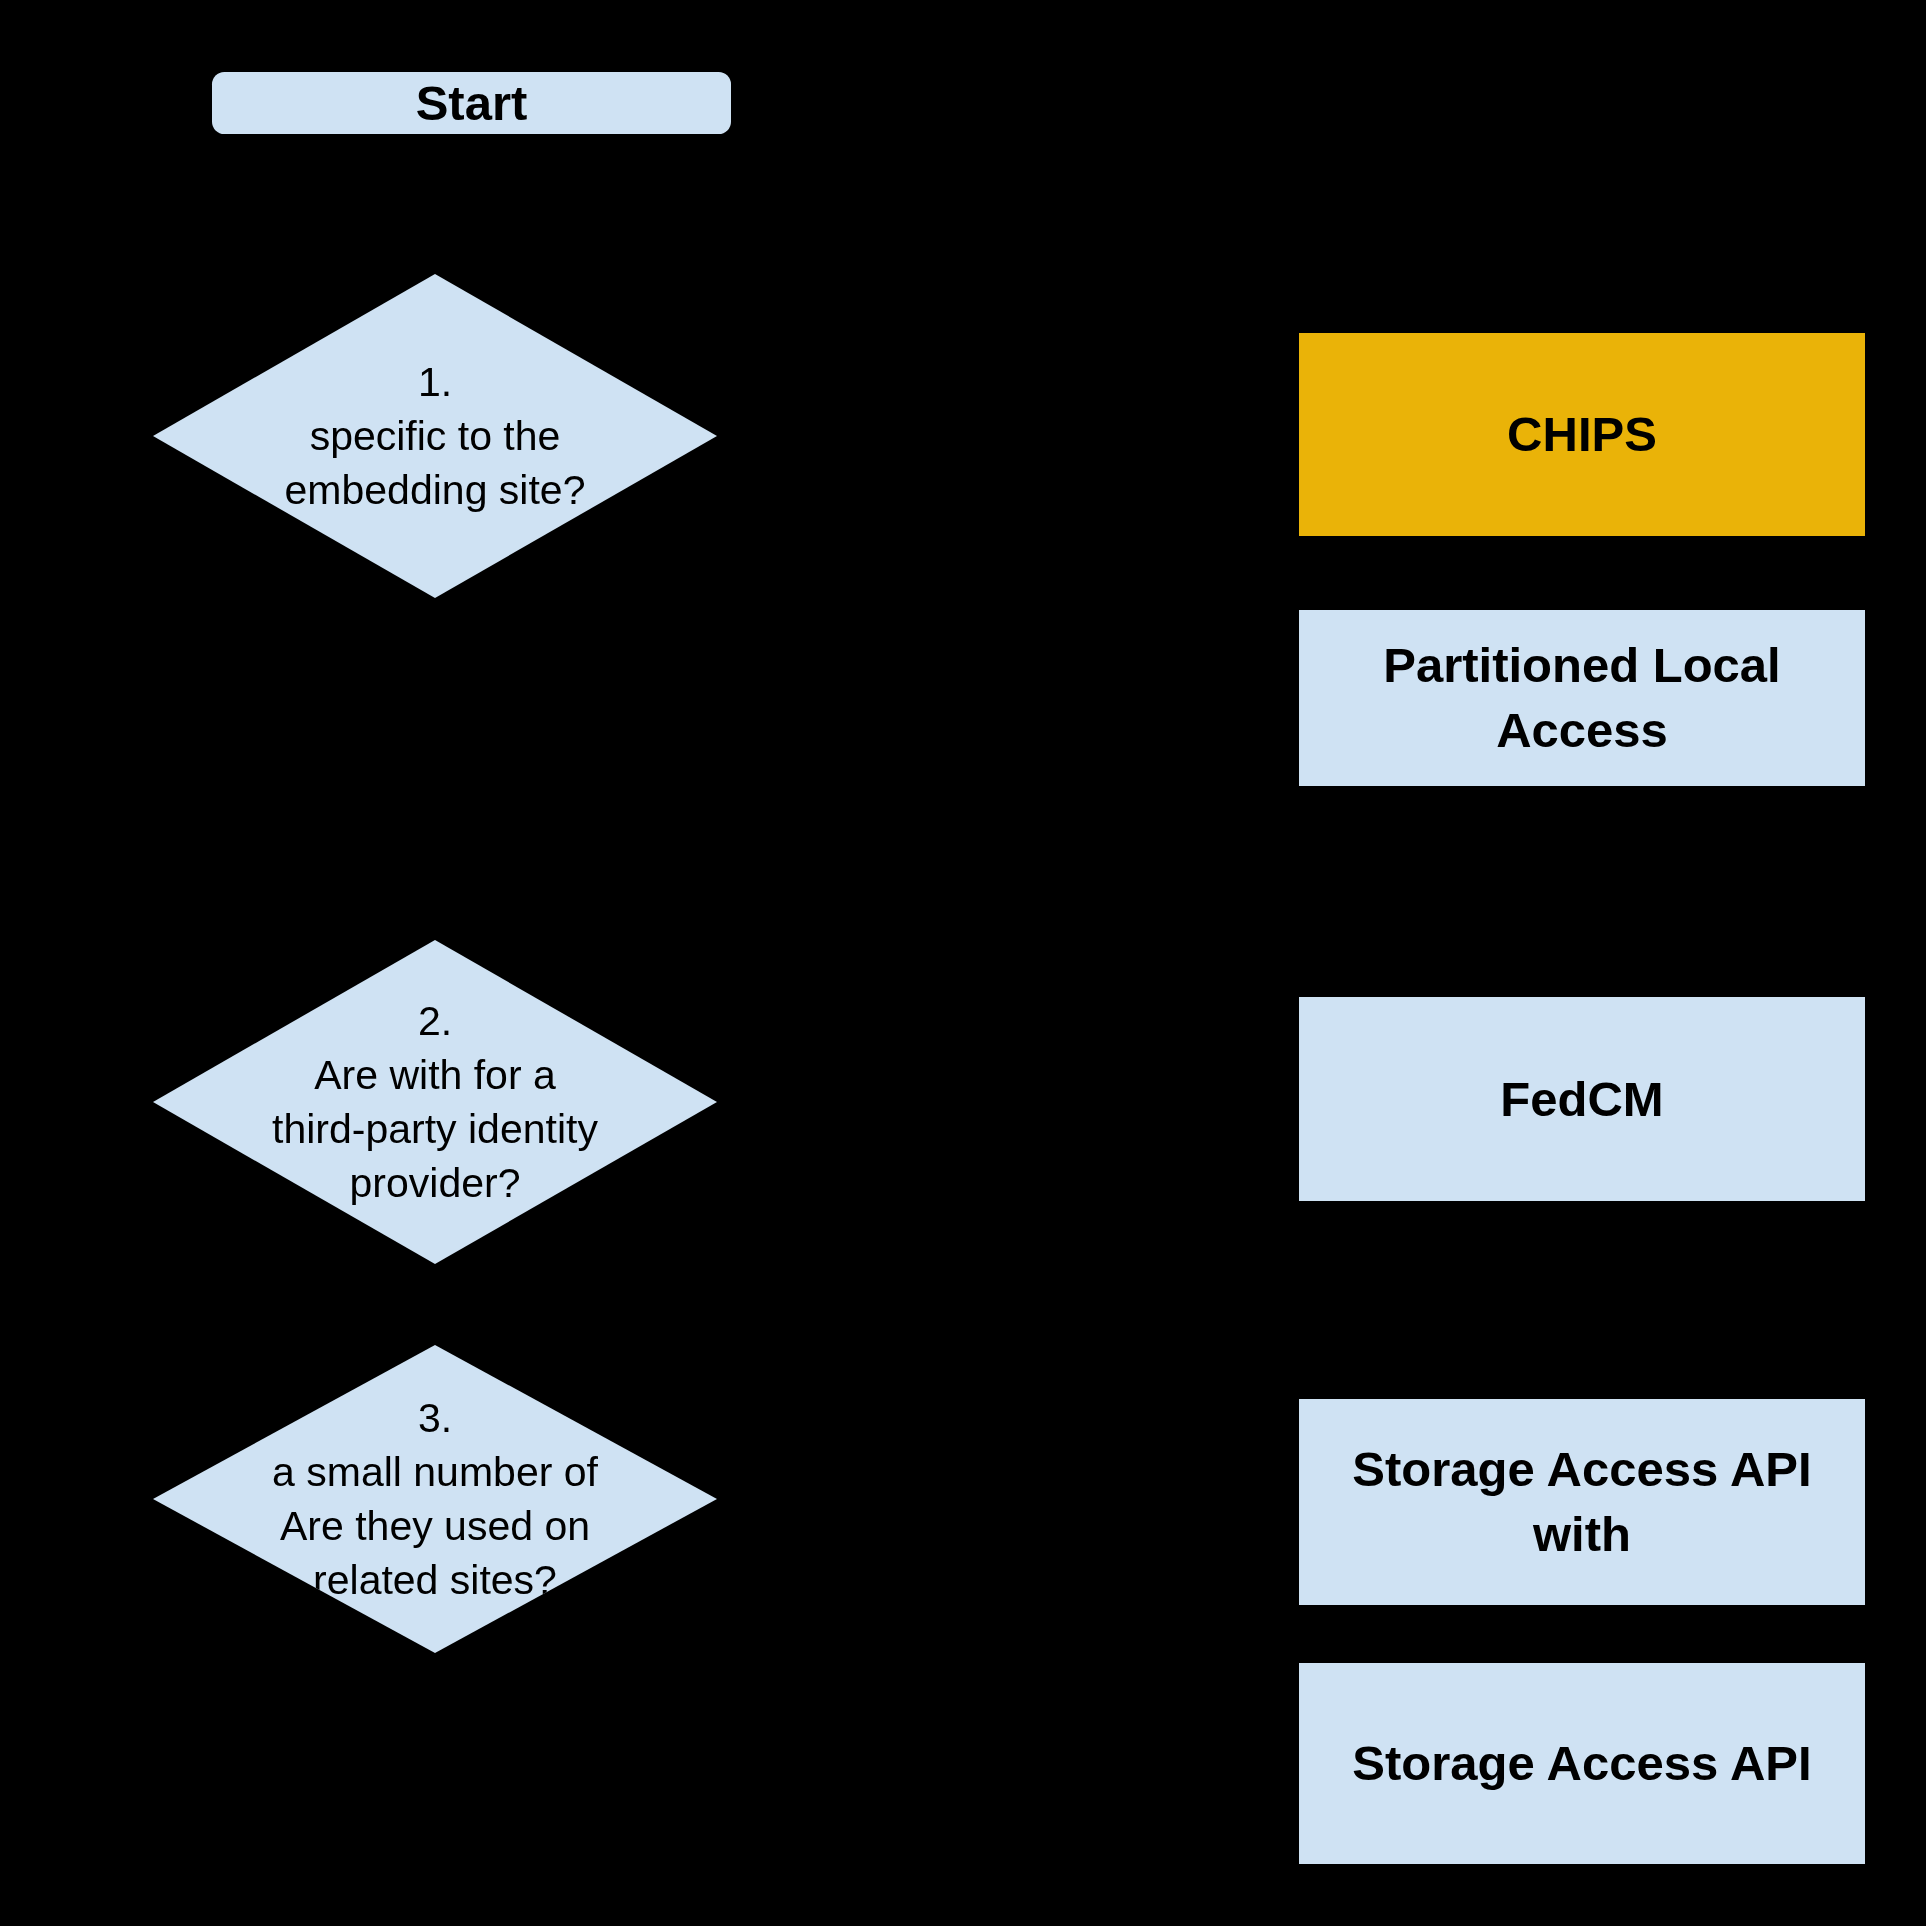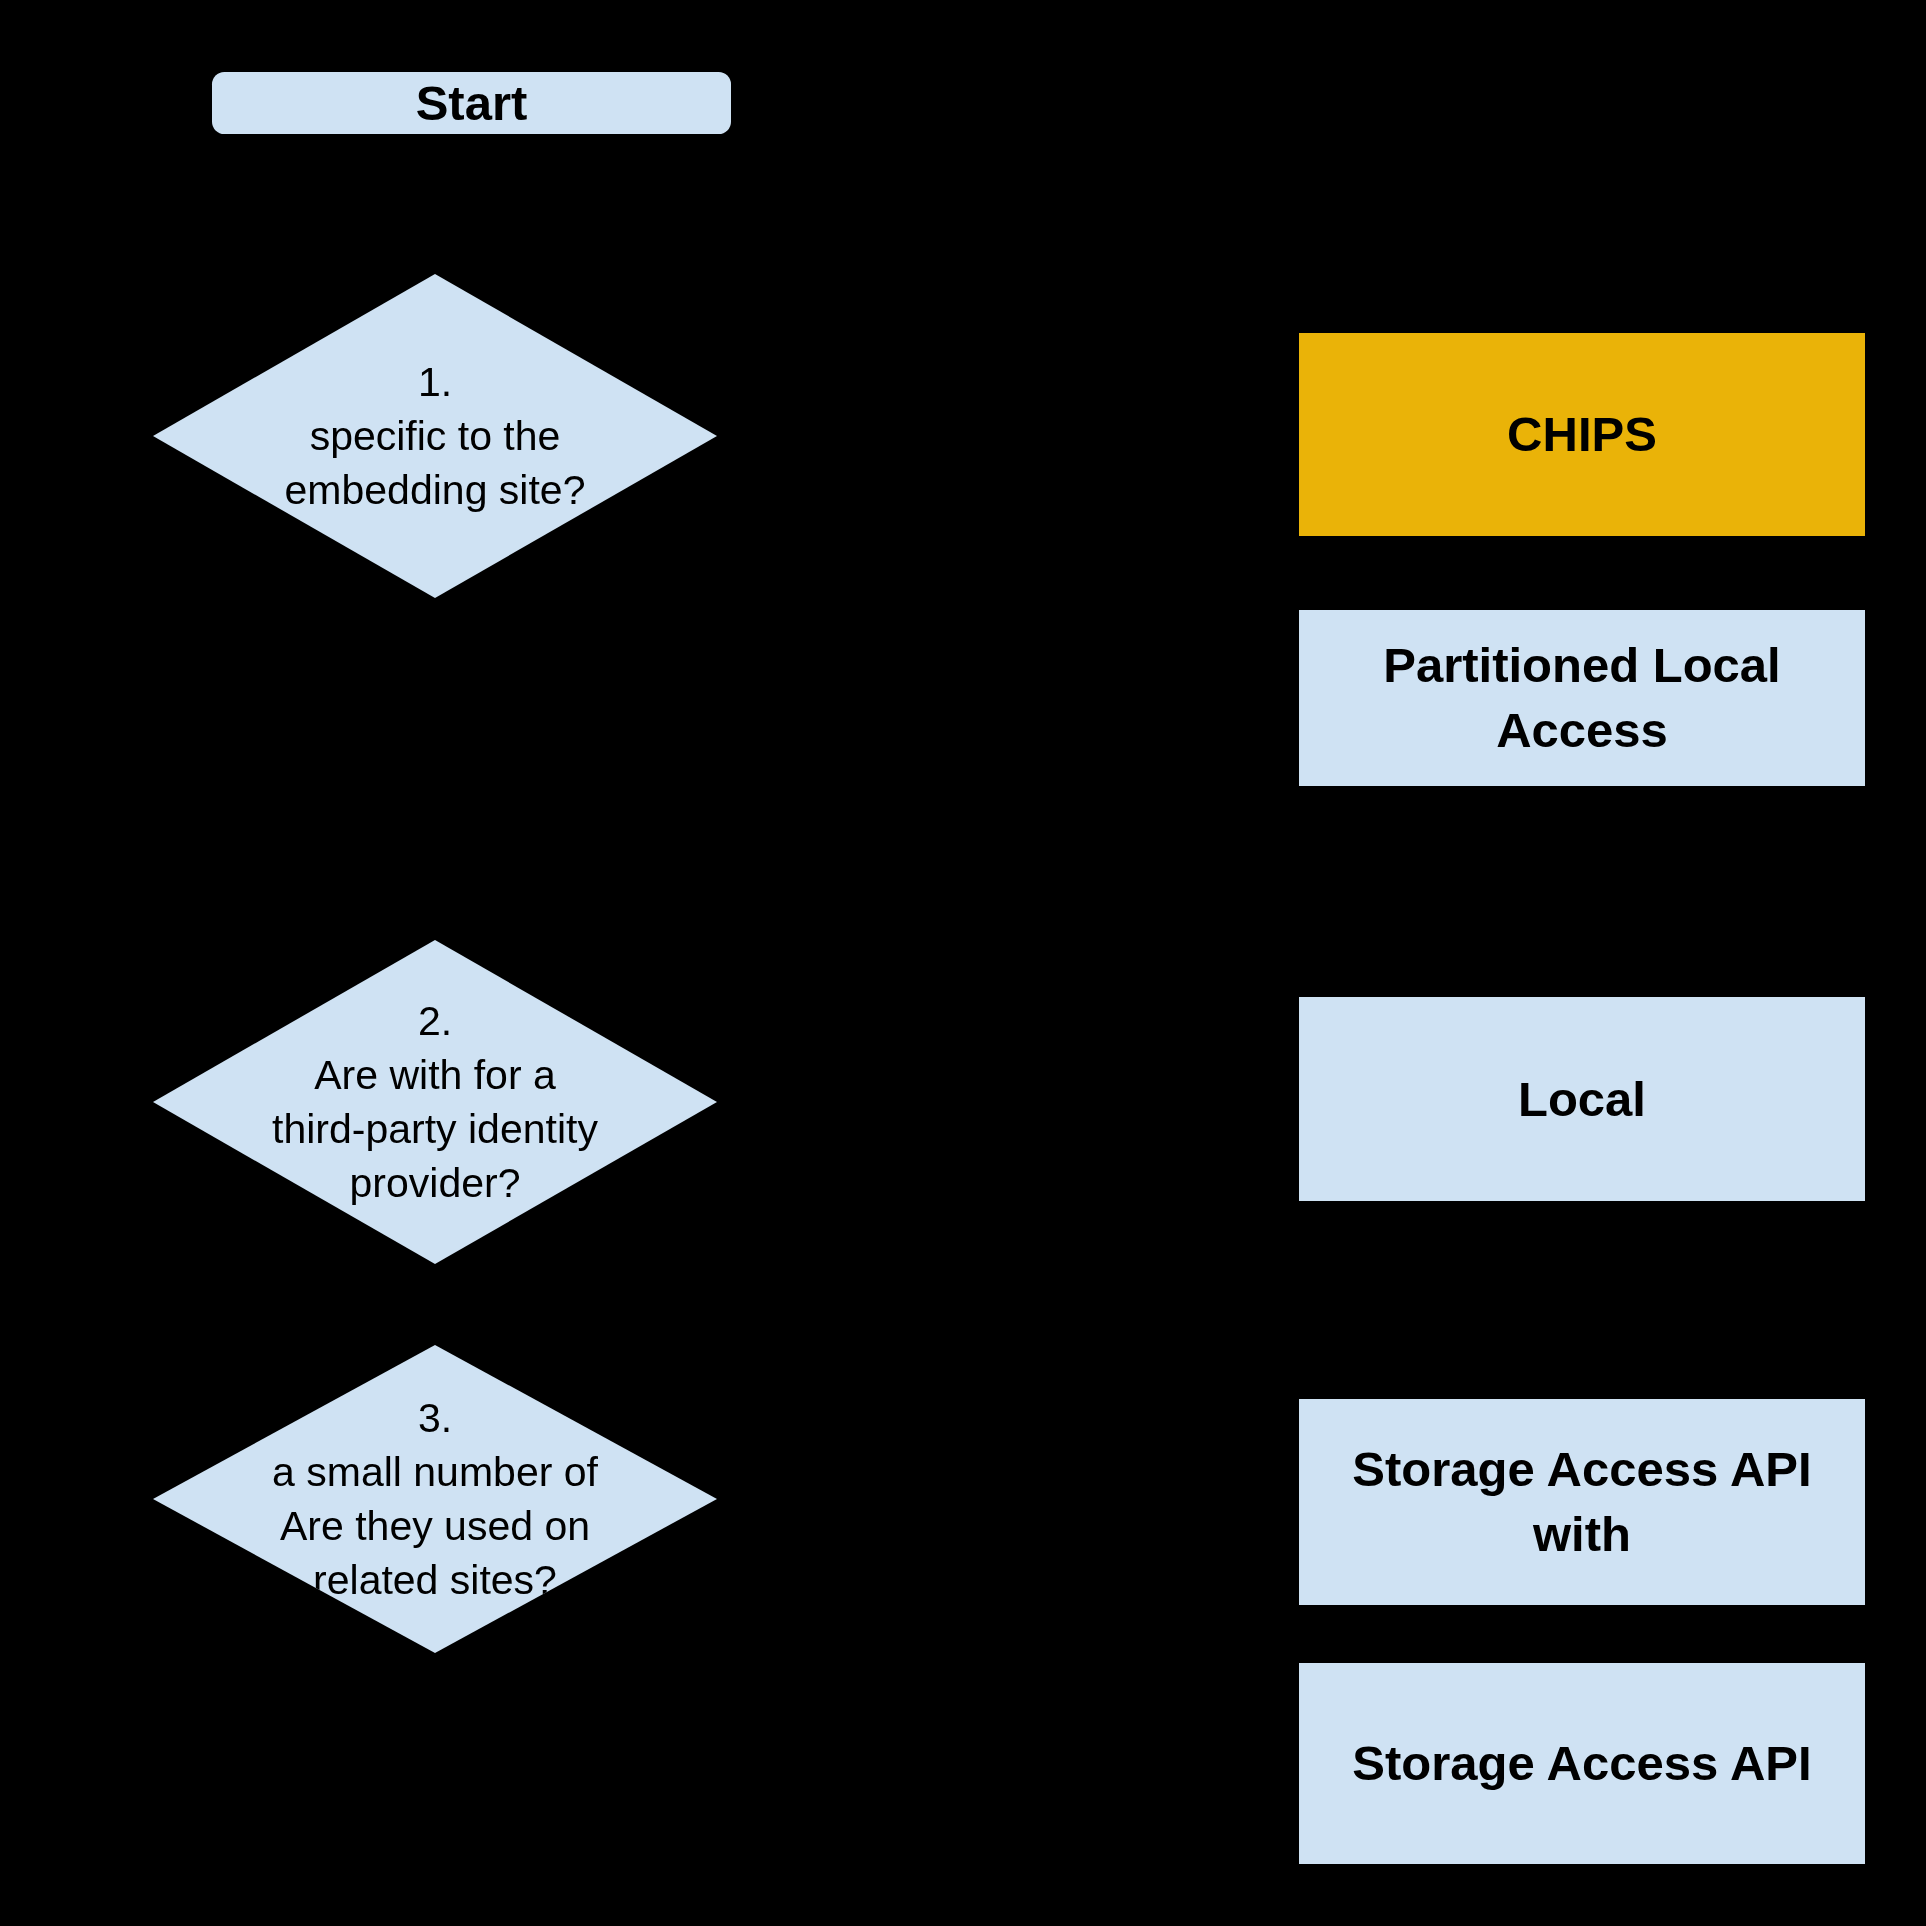--- a/index.html
+++ b/index.html
@@ -92,21 +92,21 @@
   <div class="node outcome o1" style="background: #eab308; color: rgb(0, 0, 0);">
     <div class="line">CHIPS</div>
   </div>
 
   <div class="node outcome o2" style="background: rgb(207, 226, 243); color: rgb(0, 0, 0);">
     <div class="line">Partitioned Local</div>
     <div class="line">Access</div>
   </div>
 
   <div class="node outcome o3" style="background: rgb(207, 226, 243); color: rgb(0, 0, 0);">
-    <div class="line">Local</div>
+    <div class="line">FedCM</div>
   </div>
 
   <div class="node outcome o4" style="background: rgb(207, 226, 243); color: rgb(0, 0, 0);">
     <div class="line">Storage Access API</div>
     <div class="line">with</div>
   </div>
 
   <div class="node outcome o5" style="background: rgb(207, 226, 243); color: rgb(0, 0, 0);">
     <div class="line">Storage Access API</div>
   </div>

